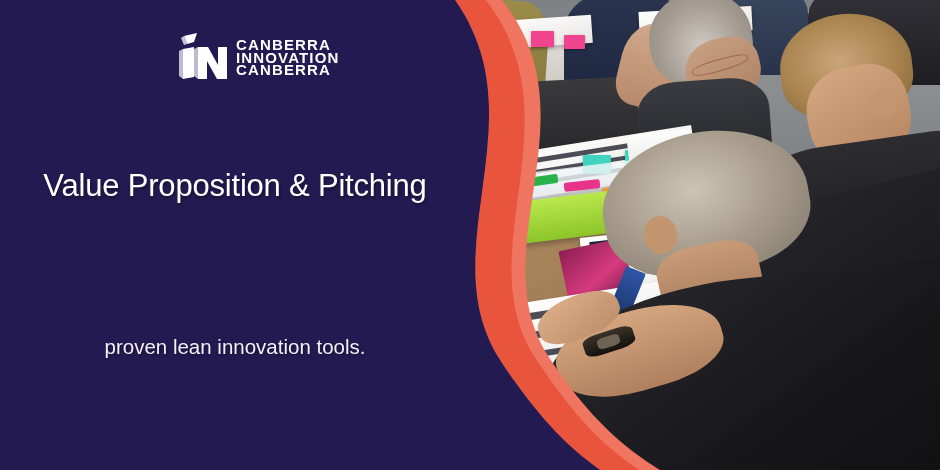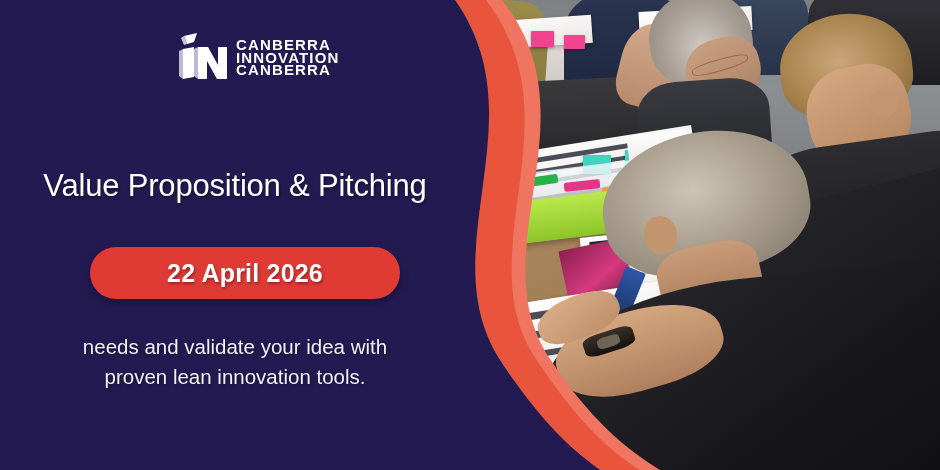--- a/index.html
+++ b/index.html
@@ -527,23 +527,19 @@
       <div class="logo-words">
         <div>CANBERRA</div>
         <div>INNOVATION</div>
         <div>CANBERRA</div>
       </div>
     </div>
 
 
     <div class="subhead">Value Proposition &amp; Pitching</div>
 
-    <div class="date-pill">
-      <span>22 April 2026</span>
-    </div>
 
     <div class="body-copy">
-      <div>needs and validate your idea with</div>
       <div>proven lean innovation tools.</div>
     </div>
 
   </div>
 </div>
 
 </body></html>

